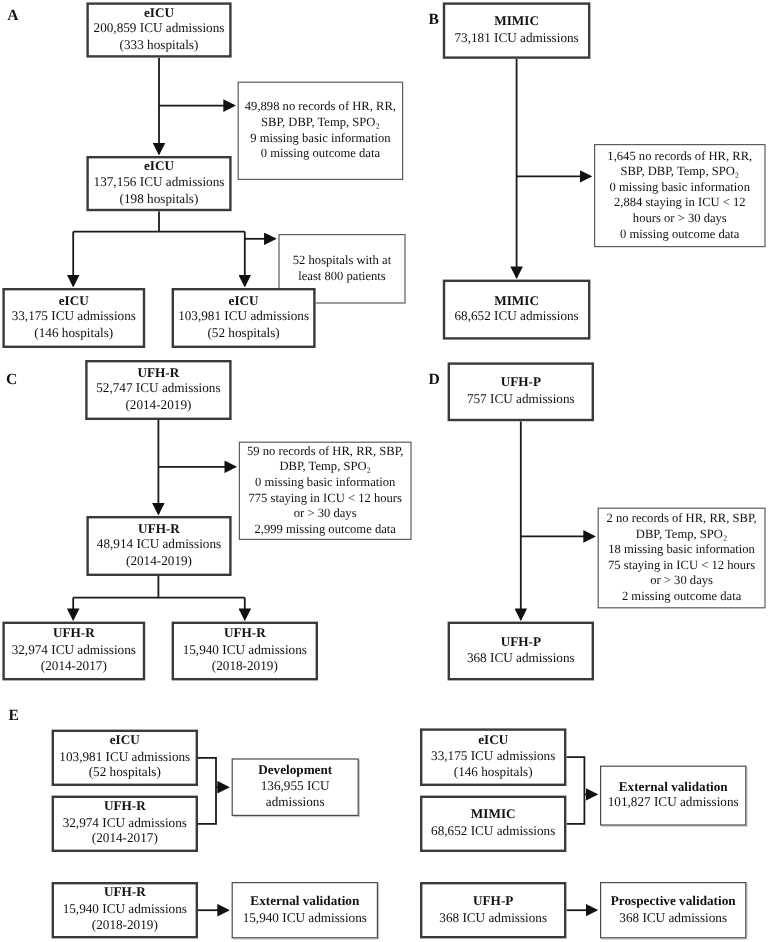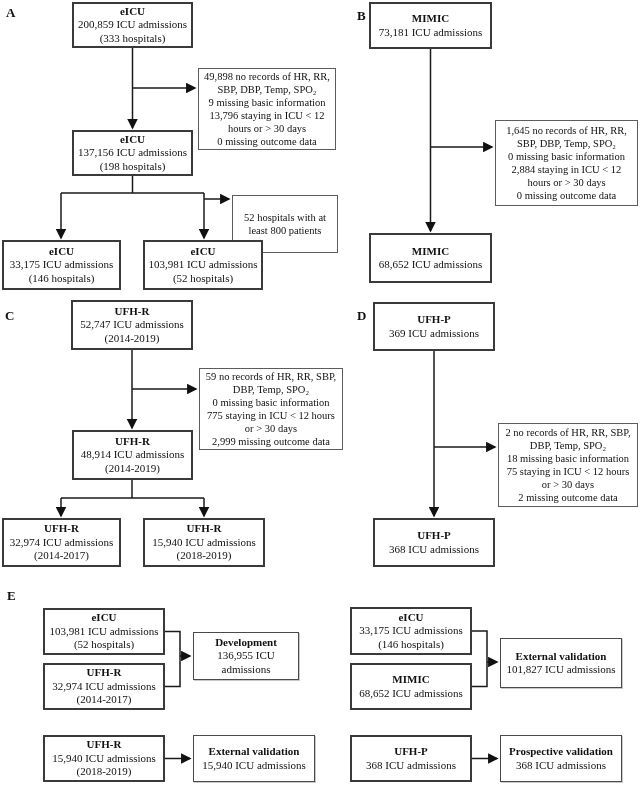--- a/index.html
+++ b/index.html
@@ -68,21 +68,20 @@
   <div class="panel-label" style="left:7px;top:588px">E</div>
 
   <div class="box main" style="left:72px;top:2px;width:121px;height:46px">
     <div class="t">eICU</div>
     <div>200,859 ICU admissions</div>
     <div>(333 hospitals)</div>
   </div>
   <div class="box side" style="left:198px;top:48px;width:138px;height:82px">
     <div>49,898 no records of HR, RR, SBP, DBP, Temp, SPO₂</div>
     <div>9 missing basic information</div>
-    <div>13,796 staying in ICU &lt; 12 hours or &gt; 30 days</div>
     <div>0 missing outcome data</div>
   </div>
   <div class="box main" style="left:72px;top:130px;width:121px;height:46px">
     <div class="t">eICU</div>
     <div>137,156 ICU admissions</div>
     <div>(198 hospitals)</div>
   </div>
   <div class="box side" style="left:232px;top:175px;width:106px;height:58px">
     <div>52 hospitals with at least 800 patients</div>
   </div>
@@ -134,21 +133,21 @@
     <div>(2014-2017)</div>
   </div>
   <div class="box main" style="left:143px;top:518px;width:122px;height:49px">
     <div class="t">UFH-R</div>
     <div>15,940 ICU admissions</div>
     <div>(2018-2019)</div>
   </div>
 
   <div class="box main" style="left:373px;top:302px;width:122px;height:49px">
     <div class="t">UFH-P</div>
-    <div>369 ICU admissions</div>
+    <div>757 ICU admissions</div>
   </div>
   <div class="box side" style="left:498px;top:403px;width:140px;height:84px">
     <div>2 no records of HR, RR, SBP, DBP, Temp, SPO₂</div>
     <div>18 missing basic information</div>
     <div>75 staying in ICU &lt; 12 hours or &gt; 30 days</div>
     <div>2 missing outcome data</div>
   </div>
   <div class="box main" style="left:373px;top:518px;width:122px;height:49px">
     <div class="t">UFH-P</div>
     <div>368 ICU admissions</div>

